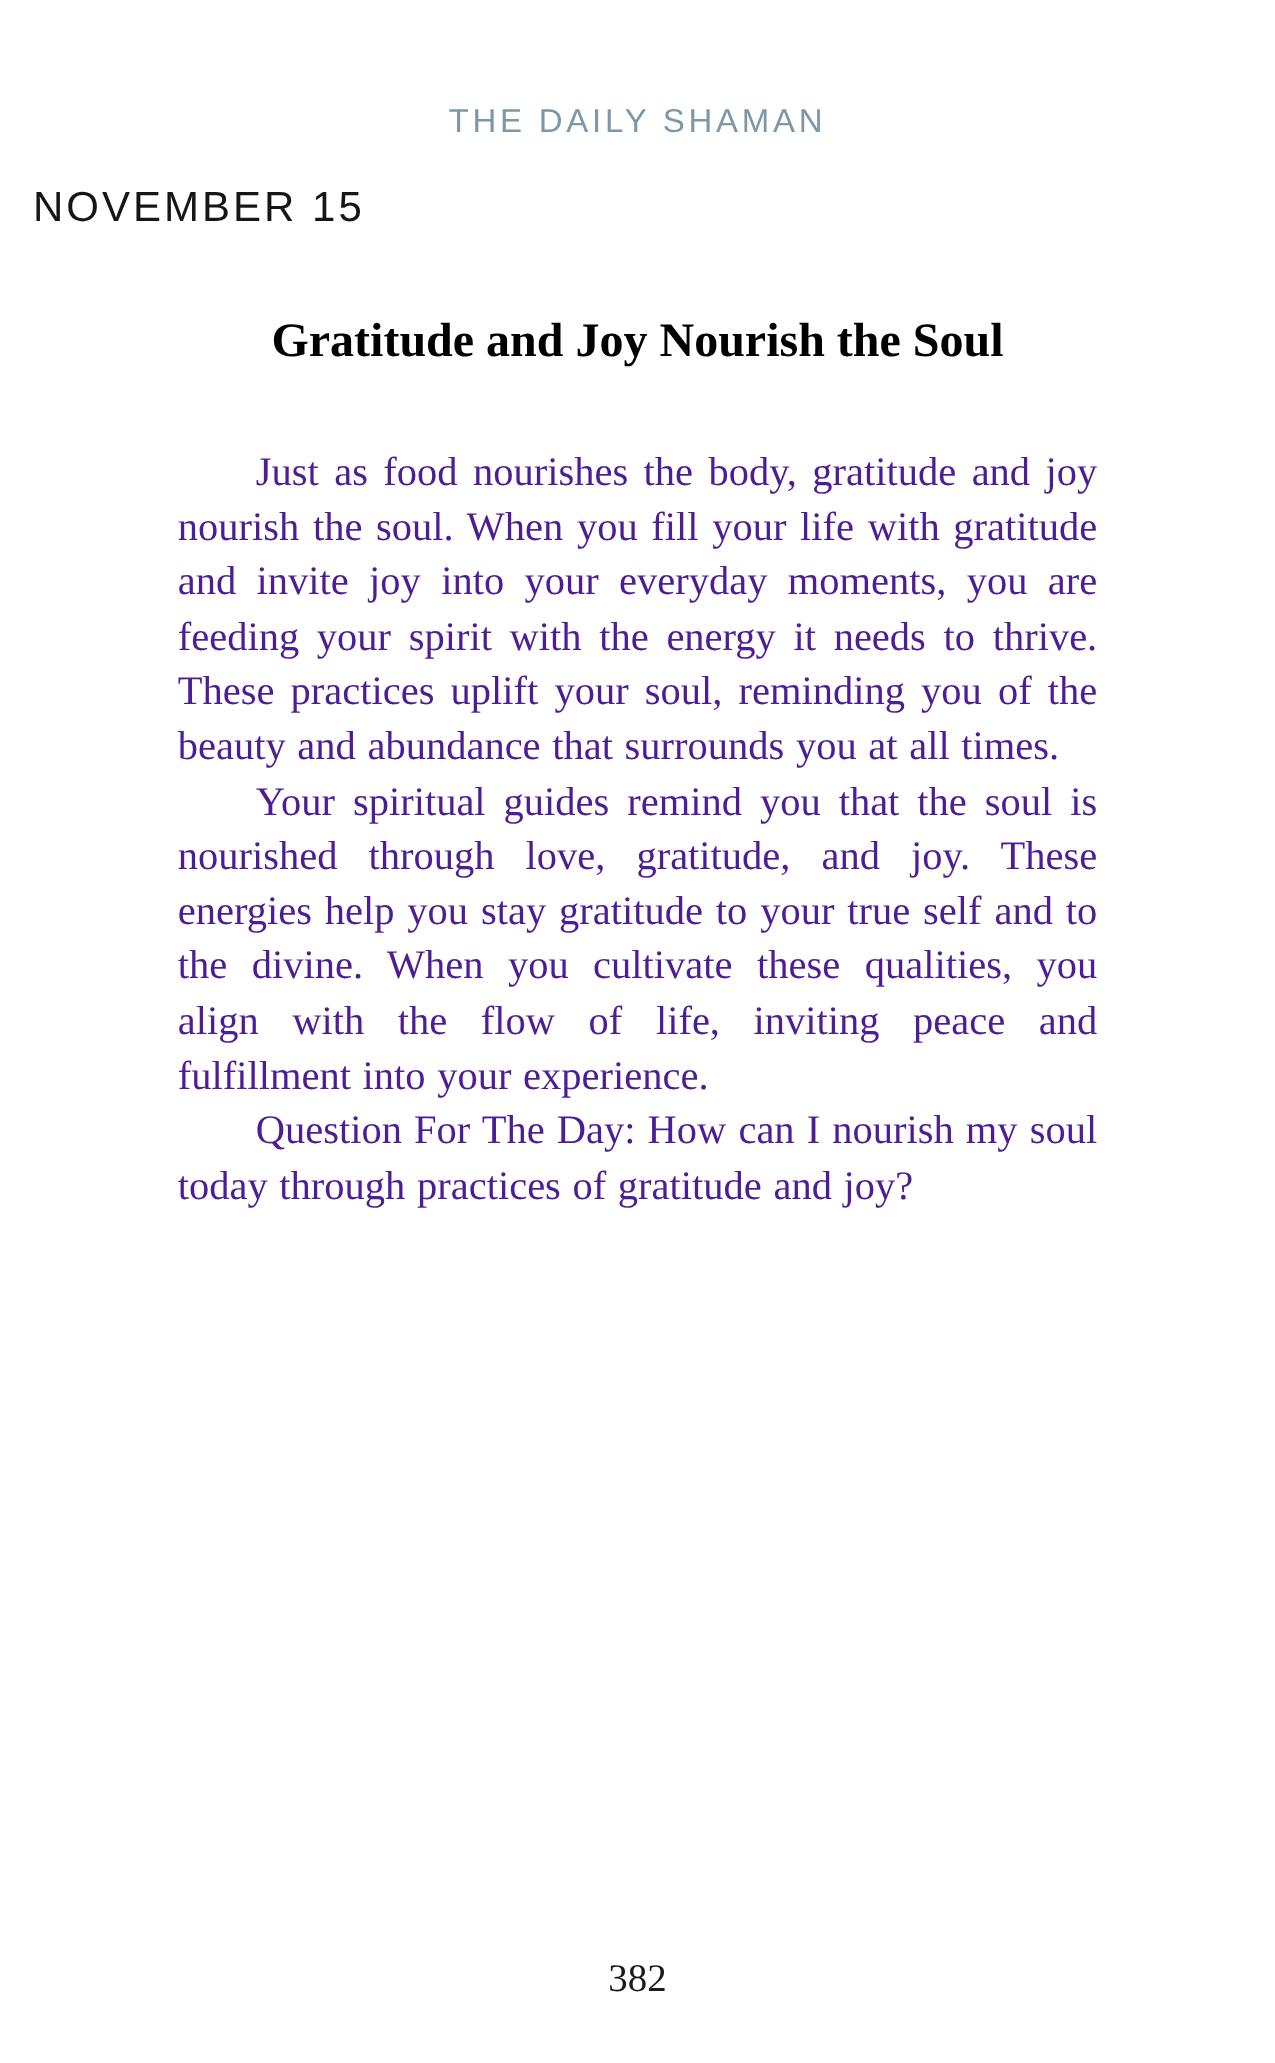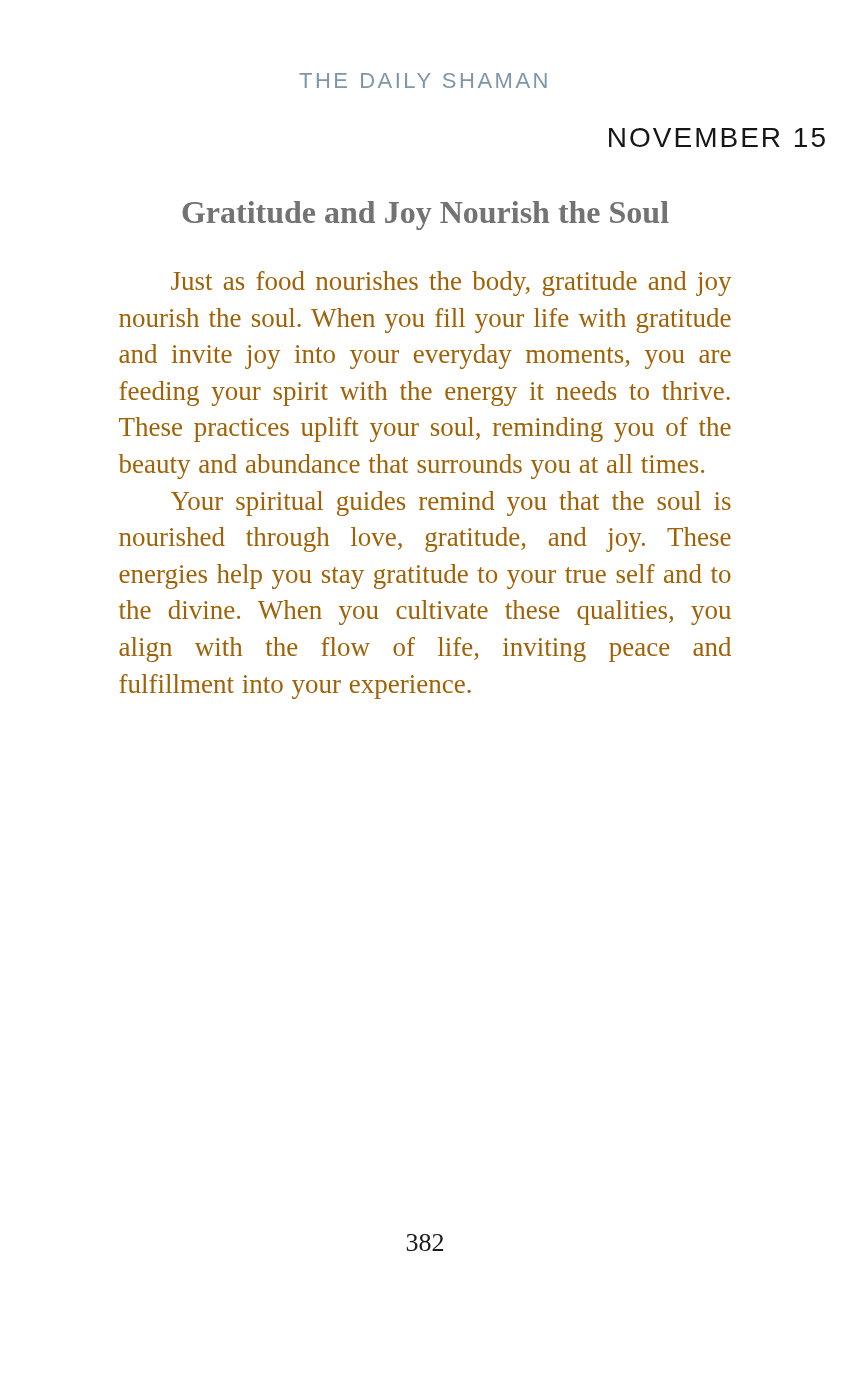--- a/index.html
+++ b/index.html
@@ -22,53 +22,53 @@
     text-align: center;
     font-family: "Liberation Sans", sans-serif;
     font-size: 22px;
     line-height: 26px;
     letter-spacing: 2.5px;
     color: #7e97a8;
     font-weight: 400;
   }
   .date-heading {
     margin-top: 28px;
-    text-align: right;
+    text-align: left;
     font-family: "Liberation Sans", sans-serif;
     font-size: 28px;
     line-height: 32px;
     letter-spacing: 2px;
     color: #161616;
     font-weight: 400;
   }
   .entry-title {
-    margin-top: 38px;
+    margin-top: 52px;
     text-align: center;
     font-family: "Liberation Serif", serif;
     font-size: 32px;
     line-height: 40px;
     font-weight: 700;
-    color: #737373;
+    color: #000000;
   }
   .body-text {
     width: 613px;
-    margin: 31px auto 0 auto;
+    margin: 50px auto 0 auto;
     font-size: 27px;
     line-height: 36.6px;
     text-align: justify;
-    color: #a16207;
+    color: #4c1d95;
   }
   .body-text p {
     margin: 0;
     text-indent: 52px;
     word-spacing: 1px;
   }
   .page-number {
     position: absolute;
-    top: 1228px;
+    top: 1304px;
     left: 0;
     width: 100%;
     text-align: center;
     font-family: "Liberation Serif", serif;
     font-size: 26px;
     color: #1a1a1a;
   }
 </style>
 </head>
 <body>
@@ -77,17 +77,18 @@
 
   <div class="book-header">THE DAILY SHAMAN</div>
 
   <div class="date-heading">NOVEMBER 15</div>
 
   <h1 class="entry-title">Gratitude and Joy Nourish the Soul</h1>
 
   <div class="body-text">
     <p>Just as food nourishes the body, gratitude and joy nourish the soul. When you fill your life with gratitude and invite joy into your everyday moments, you are feeding your spirit with the energy it needs to thrive. These practices uplift your soul, reminding you of the beauty and abundance that surrounds you at all times.</p>
     <p>Your spiritual guides remind you that the soul is nourished through love, gratitude, and joy. These energies help you stay gratitude to your true self and to the divine. When you cultivate these qualities, you align with the flow of life, inviting peace and fulfillment into your experience.</p>
+    <p>Question For The Day: How can I nourish my soul today through practices of gratitude and joy?</p>
   </div>
 
   <div class="page-number">382</div>
 
 </div>
 
 </body></html>

